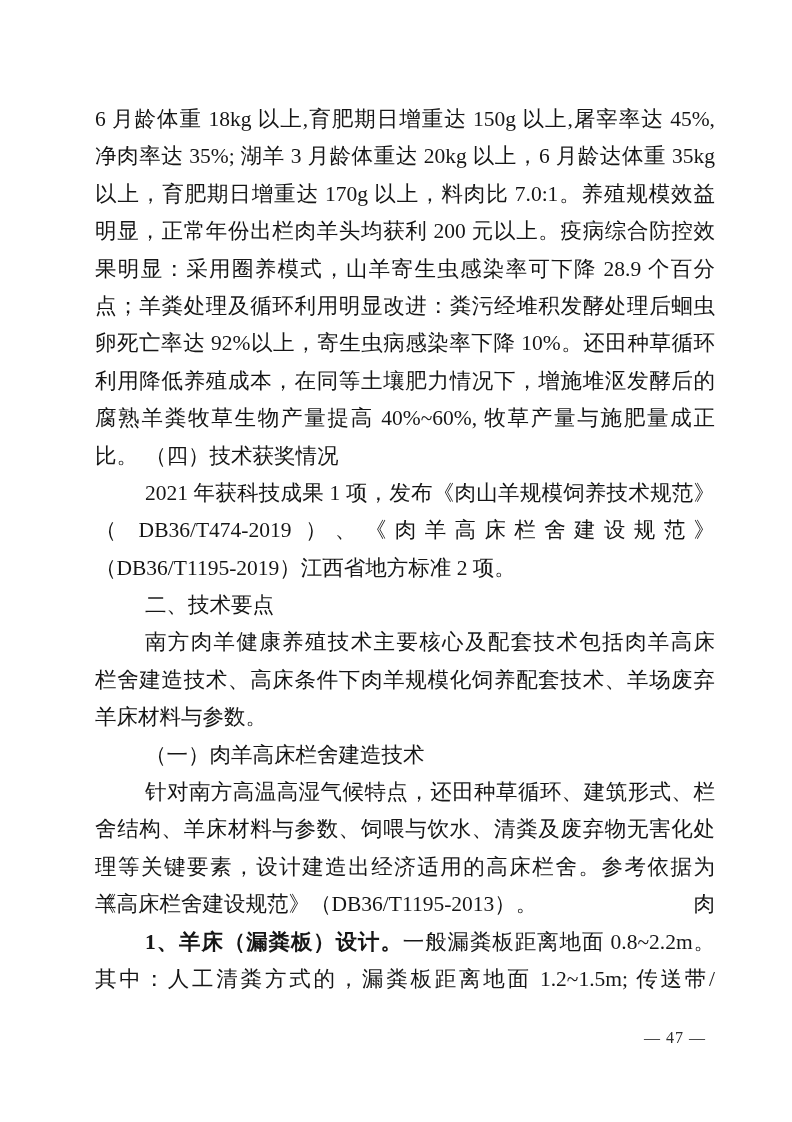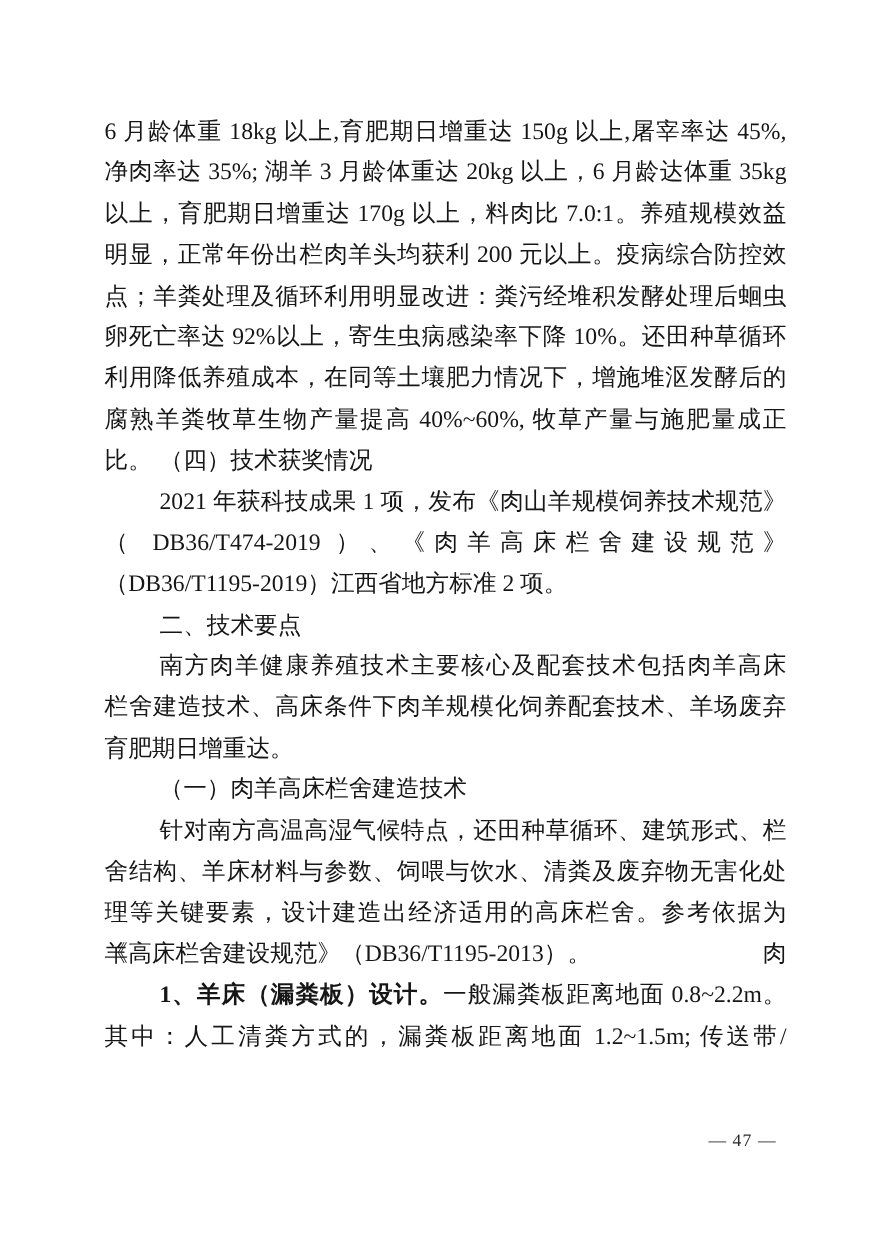--- a/index.html
+++ b/index.html
@@ -55,32 +55,33 @@
 </style>
 </head>
 <body>
 
 <div class="page">
   <div class="doc-body">
       <div class="line fill"><span class="seg">6 月龄体重 18kg 以上,育肥期日增重达 150g 以上,屠宰率达 45%,</span></div>
       <div class="line fill"><span class="seg">净肉率达 35%; 湖羊 3 月龄体重达 20kg 以上，6 月龄达体重 35kg</span></div>
       <div class="line fill"><span class="seg">以上，育肥期日增重达 170g 以上，料肉比 7.0:1。养殖规模效益</span></div>
       <div class="line fill"><span class="seg">明显，正常年份出栏肉羊头均获利 200 元以上。疫病综合防控效</span></div>
+      <div class="line fill"><span class="seg">果明显：采用圈养模式，山羊寄生虫感染率可下降 28.9 个百分</span></div>
       <div class="line fill"><span class="seg">点；羊粪处理及循环利用明显改进：粪污经堆积发酵处理后蛔虫</span></div>
       <div class="line fill"><span class="seg">卵死亡率达 92%以上，寄生虫病感染率下降 10%。还田种草循环</span></div>
       <div class="line fill"><span class="seg">利用降低养殖成本，在同等土壤肥力情况下，增施堆沤发酵后的</span></div>
       <div class="line"><span class="seg">腐熟羊粪牧草生物产量提高 40%~60%, 牧草产量与施肥量成正比。</span></div>
       <div class="line indent heading-line"><span class="seg bold">（四）技术获奖情况</span></div>
       <div class="line indent fill"><span class="seg">2021 年获科技成果 1 项，发布《肉山羊规模饲养技术规范》</span></div>
       <div class="line fill"><span class="seg">（ DB36/T474-2019 ）、《肉羊高床栏舍建设规范》</span></div>
       <div class="line"><span class="seg">（DB36/T1195-2019）江西省地方标准 2 项。</span></div>
       <div class="line indent heading-line"><span class="seg bold">二、技术要点</span></div>
       <div class="line indent fill"><span class="seg">南方肉羊健康养殖技术主要核心及配套技术包括肉羊高床</span></div>
       <div class="line fill"><span class="seg">栏舍建造技术、高床条件下肉羊规模化饲养配套技术、羊场废弃</span></div>
-      <div class="line"><span class="seg">育肥期日增重达。</span></div>
+      <div class="line"><span class="seg">羊床材料与参数。</span></div>
       <div class="line indent heading-line"><span class="seg bold">（一）肉羊高床栏舍建造技术</span></div>
       <div class="line indent fill"><span class="seg">针对南方高温高湿气候特点，还田种草循环、建筑形式、栏</span></div>
       <div class="line fill"><span class="seg">舍结构、羊床材料与参数、饲喂与饮水、清粪及废弃物无害化处</span></div>
       <div class="line fill"><span class="seg">理等关键要素，设计建造出经济适用的高床栏舍。参考依据为《肉</span></div>
       <div class="line"><span class="seg">羊高床栏舍建设规范》（DB36/T1195-2013）。</span></div>
       <div class="line indent fill"><span class="seg bold">1、羊床（漏粪板）设计。</span><span class="seg">一般漏粪板距离地面 0.8~2.2m。</span></div>
       <div class="line fill"><span class="seg">其中：人工清粪方式的，漏粪板距离地面 1.2~1.5m; 传送带/</span></div>
     </div>
   <div class="footer">— 47 —</div>
 </div>

